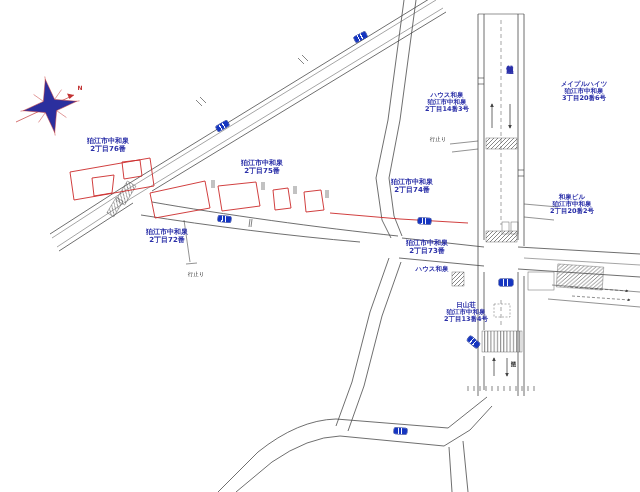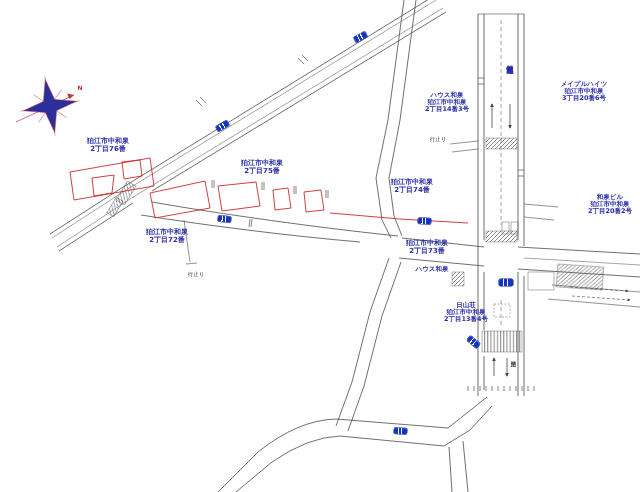--- a/index.html
+++ b/index.html
@@ -174,21 +174,21 @@
   <div class="lbl bld" style="left:447px;top:92px;">
     <span class="ln">ハウス和泉</span>
     <span class="ln">狛江市中和泉</span>
     <span class="ln">2丁目14番3号</span>
   </div>
   <div class="lbl bld" style="left:556px;top:81px;margin-left:28px;">
     <span class="ln">メイプルハイツ</span>
     <span class="ln">狛江市中和泉</span>
     <span class="ln">3丁目20番6号</span>
   </div>
-  <div class="lbl bld" style="left:572px;top:194px;margin-left:38px;">
+  <div class="lbl bld" style="left:572px;top:194px;">
     <span class="ln">和泉ビル</span>
     <span class="ln">狛江市中和泉</span>
     <span class="ln">2丁目20番2号</span>
   </div>
   <div class="lbl bld" style="left:466px;top:302px;">
     <span class="ln">日山荘</span>
     <span class="ln">狛江市中和泉</span>
     <span class="ln">2丁目13番4号</span>
   </div>
   <div class="lbl bld" style="left:432px;top:266px;">

